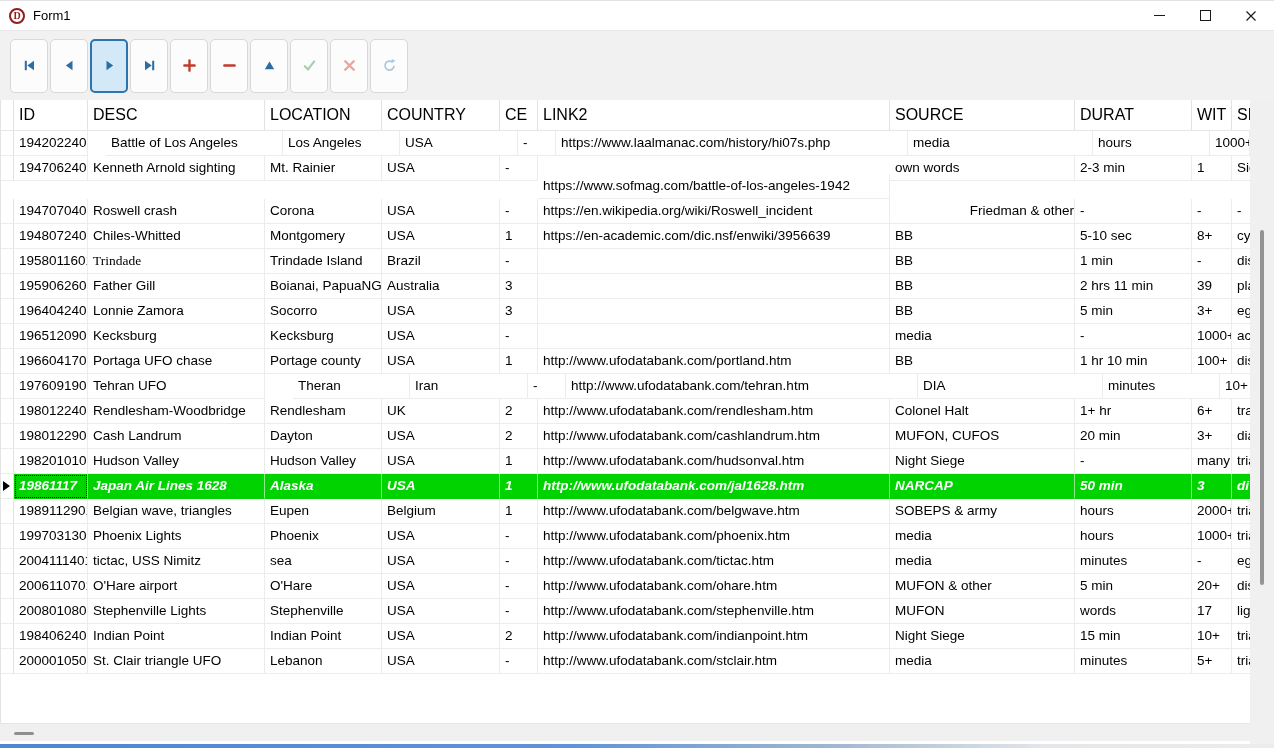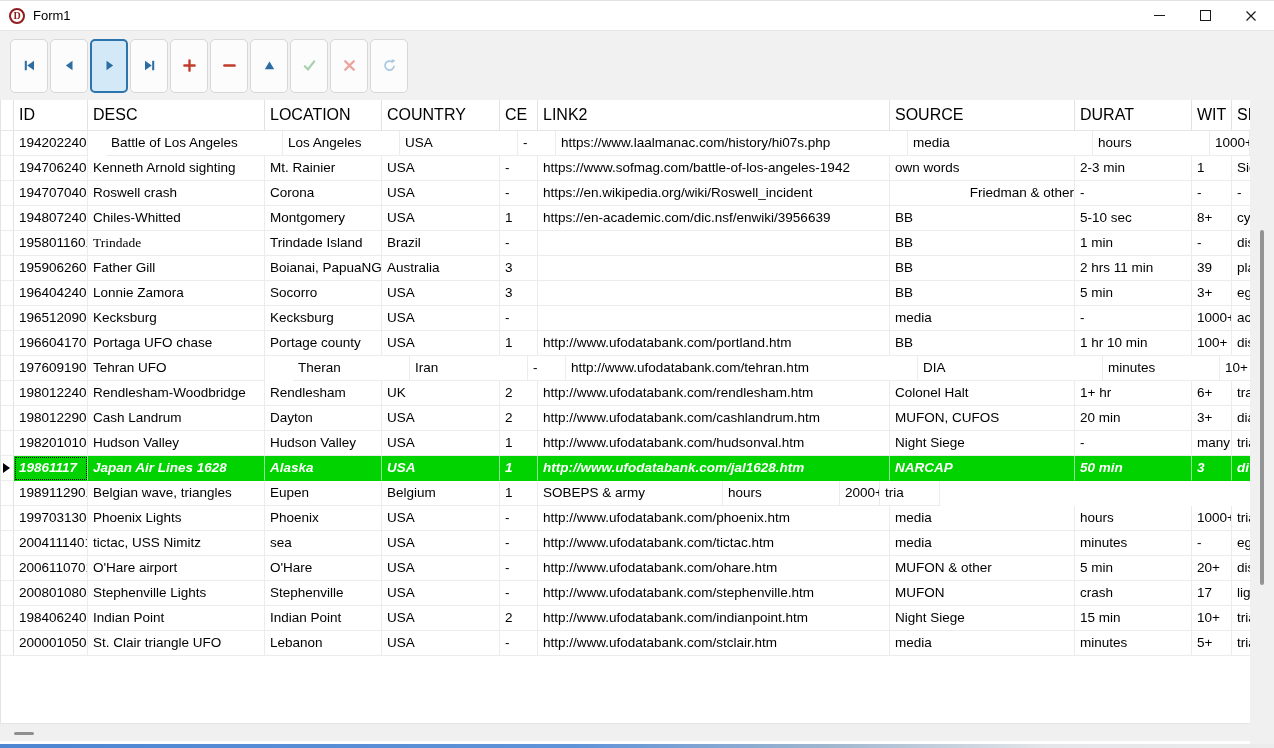--- a/index.html
+++ b/index.html
@@ -156,21 +156,21 @@
         <div class="cell" style="width: 40px;">1000+</div>
         <div class="cell" style="width: 60px;">-</div>
       </div>
       <div class="grow">
         <div class="cell ind"></div>
         <div class="cell" style="width: 74px;">1947062401</div>
         <div class="cell" style="width: 177px;">Kenneth Arnold sighting</div>
         <div class="cell" style="width: 117px;">Mt. Rainier</div>
         <div class="cell" style="width: 118px;">USA</div>
         <div class="cell" style="width: 38px;">-</div>
-        <div class="cell" style="width: 352px;">https://www.sofmag.com/battle-of-los-angeles-1942</div>
+        <div class="cell" style="width: 352px; margin-top: 18px;">https://www.sofmag.com/battle-of-los-angeles-1942</div>
         <div class="cell" style="width: 185px;">own words</div>
         <div class="cell" style="width: 117px;">2-3 min</div>
         <div class="cell" style="width: 40px;">1</div>
         <div class="cell" style="width: 60px;">Sid</div>
       </div>
       <div class="grow">
         <div class="cell ind"></div>
         <div class="cell" style="width: 74px;">1947070401</div>
         <div class="cell" style="width: 177px;">Roswell crash</div>
         <div class="cell" style="width: 117px;">Corona</div>
@@ -325,20 +325,21 @@
         <div class="cell" style="width: 40px;">3</div>
         <div class="cell" style="width: 60px;">di</div>
       </div>
       <div class="grow">
         <div class="cell ind"></div>
         <div class="cell" style="width: 74px;">1989112901</div>
         <div class="cell" style="width: 177px;">Belgian wave, triangles</div>
         <div class="cell" style="width: 117px;">Eupen</div>
         <div class="cell" style="width: 118px;">Belgium</div>
         <div class="cell" style="width: 38px;">1</div>
+        <div class="cell" style="width: 352px;">http://www.ufodatabank.com/belgwave.htm</div>
         <div class="cell" style="width: 185px;">SOBEPS &amp; army</div>
         <div class="cell" style="width: 117px;">hours</div>
         <div class="cell" style="width: 40px;">2000+</div>
         <div class="cell" style="width: 60px;">tria</div>
       </div>
       <div class="grow">
         <div class="cell ind"></div>
         <div class="cell" style="width: 74px;">1997031301</div>
         <div class="cell" style="width: 177px;">Phoenix Lights</div>
         <div class="cell" style="width: 117px;">Phoenix</div>
@@ -378,21 +379,21 @@
       </div>
       <div class="grow">
         <div class="cell ind"></div>
         <div class="cell" style="width: 74px;">2008010801</div>
         <div class="cell" style="width: 177px;">Stephenville Lights</div>
         <div class="cell" style="width: 117px;">Stephenville</div>
         <div class="cell" style="width: 118px;">USA</div>
         <div class="cell" style="width: 38px;">-</div>
         <div class="cell" style="width: 352px;">http://www.ufodatabank.com/stephenville.htm</div>
         <div class="cell" style="width: 185px;">MUFON</div>
-        <div class="cell" style="width: 117px;">crash</div>
+        <div class="cell" style="width: 117px;">words</div>
         <div class="cell" style="width: 40px;">17</div>
         <div class="cell" style="width: 60px;">lig</div>
       </div>
       <div class="grow">
         <div class="cell ind"></div>
         <div class="cell" style="width: 74px;">1984062401</div>
         <div class="cell" style="width: 177px;">Indian Point</div>
         <div class="cell" style="width: 117px;">Indian Point</div>
         <div class="cell" style="width: 118px;">USA</div>
         <div class="cell" style="width: 38px;">2</div>

